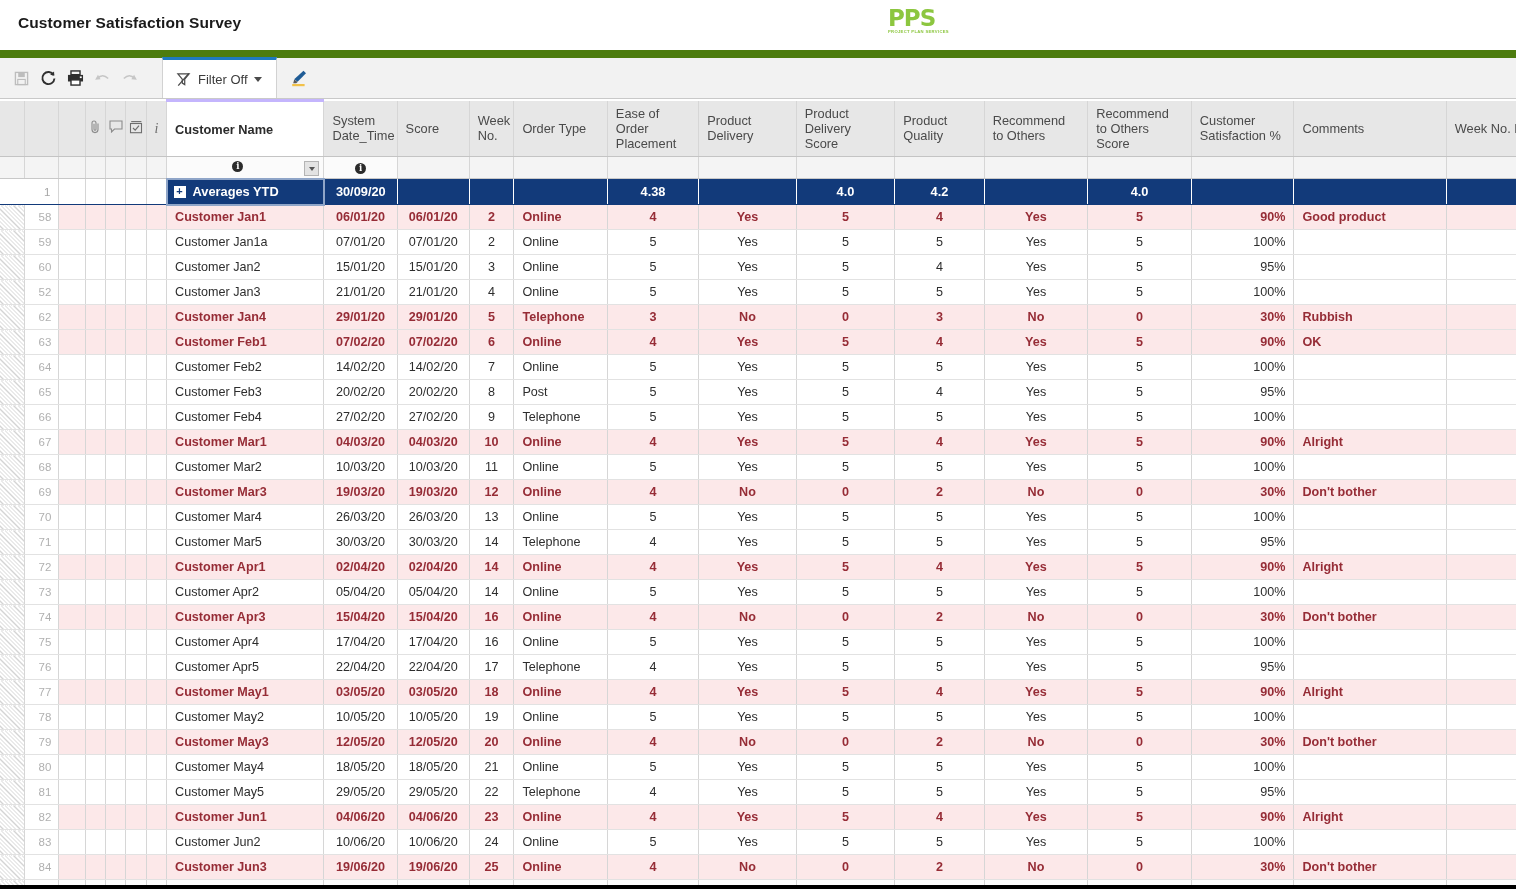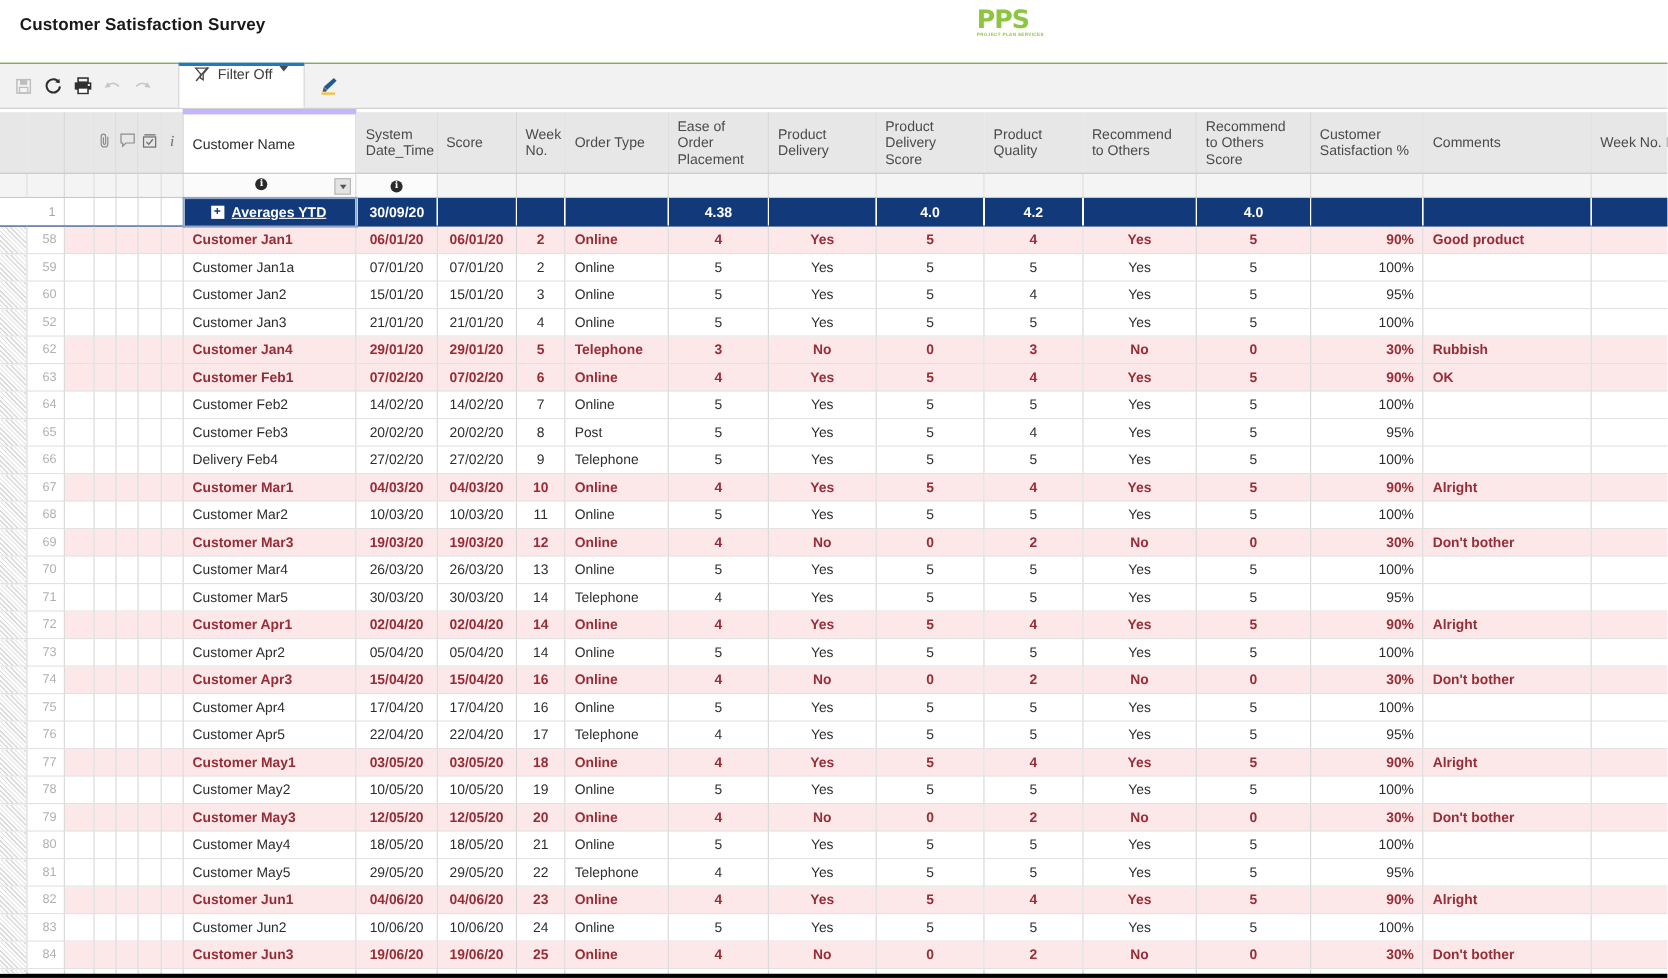--- a/index.html
+++ b/index.html
@@ -9,21 +9,21 @@
     overflow: hidden;
     background: #ffffff;
     font-family: "Liberation Sans", sans-serif;
   }
 
   
   .titlebar {
     height: 58px;
     position: relative;
     background: #ffffff;
-    border-bottom: 1px solid #4d7c0f;
+    border-bottom: 8px solid #4d7c0f;
   }
   .app-title {
     position: absolute;
     left: 18px; top: 14px;
     font-size: 15.5px;
     font-weight: bold;
     color: #1a1a1a;
     letter-spacing: .1px;
   }
   .brand-logo {
@@ -59,21 +59,21 @@
   }
   .tb-btn {
     width: 27px;
     display: flex; align-items: center; justify-content: center;
     cursor: pointer;
   }
   .tb-btn.first { margin-left: 8px; }
   .tb-btn svg { display: block; }
   .tb-sep { width: 19px; }
   .tb-group {
-    display: flex; align-items: flex-start;
+    display: flex; align-items: center;
     padding: 0 14px 0 13px;
     border-left: 1px solid #d2d2d2;
     border-right: 1px solid #d2d2d2;
     background: #ffffff;
     border-top: 3px solid #1f7ac0;
     margin-top: -1px;
     cursor: pointer;
   }
   .tb-group .lbl {
     font-size: 13px; color: #3c3c3c; margin-left: 7px; margin-right: 6px;
@@ -121,22 +121,22 @@
     font-size: 12.8px;
     font-weight: normal;
     text-align: left;
     vertical-align: middle;
     white-space: normal;
     line-height: 15px;
   }
   thead tr.hdr th.sel {
     background: #ffffff;
     color: #2b2b2b;
-    font-weight: normal;
-    border-top: 5px solid #c4b5fd;
+    font-weight: bold;
+    border-top: 3px solid #c4b5fd;
   }
   thead tr.hdr th.icocol { padding: 0; text-align: center; vertical-align: middle; }
   thead tr.hdr th.rowno { background:#e7e7e7; }
   thead tr.hdr th.gut { background:#e7e7e7; }
 
   
   thead tr.filt th {
     height: 22px;
     background: #f4f4f4;
     border-bottom: 1px solid #c8c8c8;
@@ -187,22 +187,21 @@
   tr.sumrow td.rowno {
     background: #ffffff; color: #a6a6a6; font-weight: normal;
     border-right: 1px solid #d6d6d6;
     text-align: right; font-size: 11.5px;
   }
   tr.sumrow td.gut { background: #ffffff; border-right:1px solid #d6d6d6;}
   tr.sumrow td.hatch { background: #ffffff; }
   tr.sumrow td.namecell {
     border: 2px solid #8fa5c8;
     background: #123a7a;
-    padding-left: 24px;
-    text-decoration: underline;
+    padding-left: 6px;
   }
   .plusbox {
     display: inline-block;
     width: 12px; height: 12px;
     background: #ffffff;
     color: #123a7a;
     font-size: 11px;
     line-height: 11px;
     text-align: center;
     font-weight: bold;
@@ -645,21 +644,21 @@
           <td class="r">8</td>
         </tr>
         <tr class="drow">
           <td class="hatch"></td>
           <td class="rowno">66</td>
           <td class="gut"></td>
           <td class="gut"></td>
           <td class="gut"></td>
           <td class="gut"></td>
           <td class="gut"></td>
-          <td class="l">Delivery Feb4</td>
+          <td class="l">Customer Feb4</td>
           <td class="c">27/02/20</td>
           <td class="c">27/02/20</td>
           <td class="c">9</td>
           <td class="l">Telephone</td>
           <td class="c">5</td>
           <td class="c">Yes</td>
           <td class="c">5</td>
           <td class="c">5</td>
           <td class="c">Yes</td>
           <td class="c">5</td>

